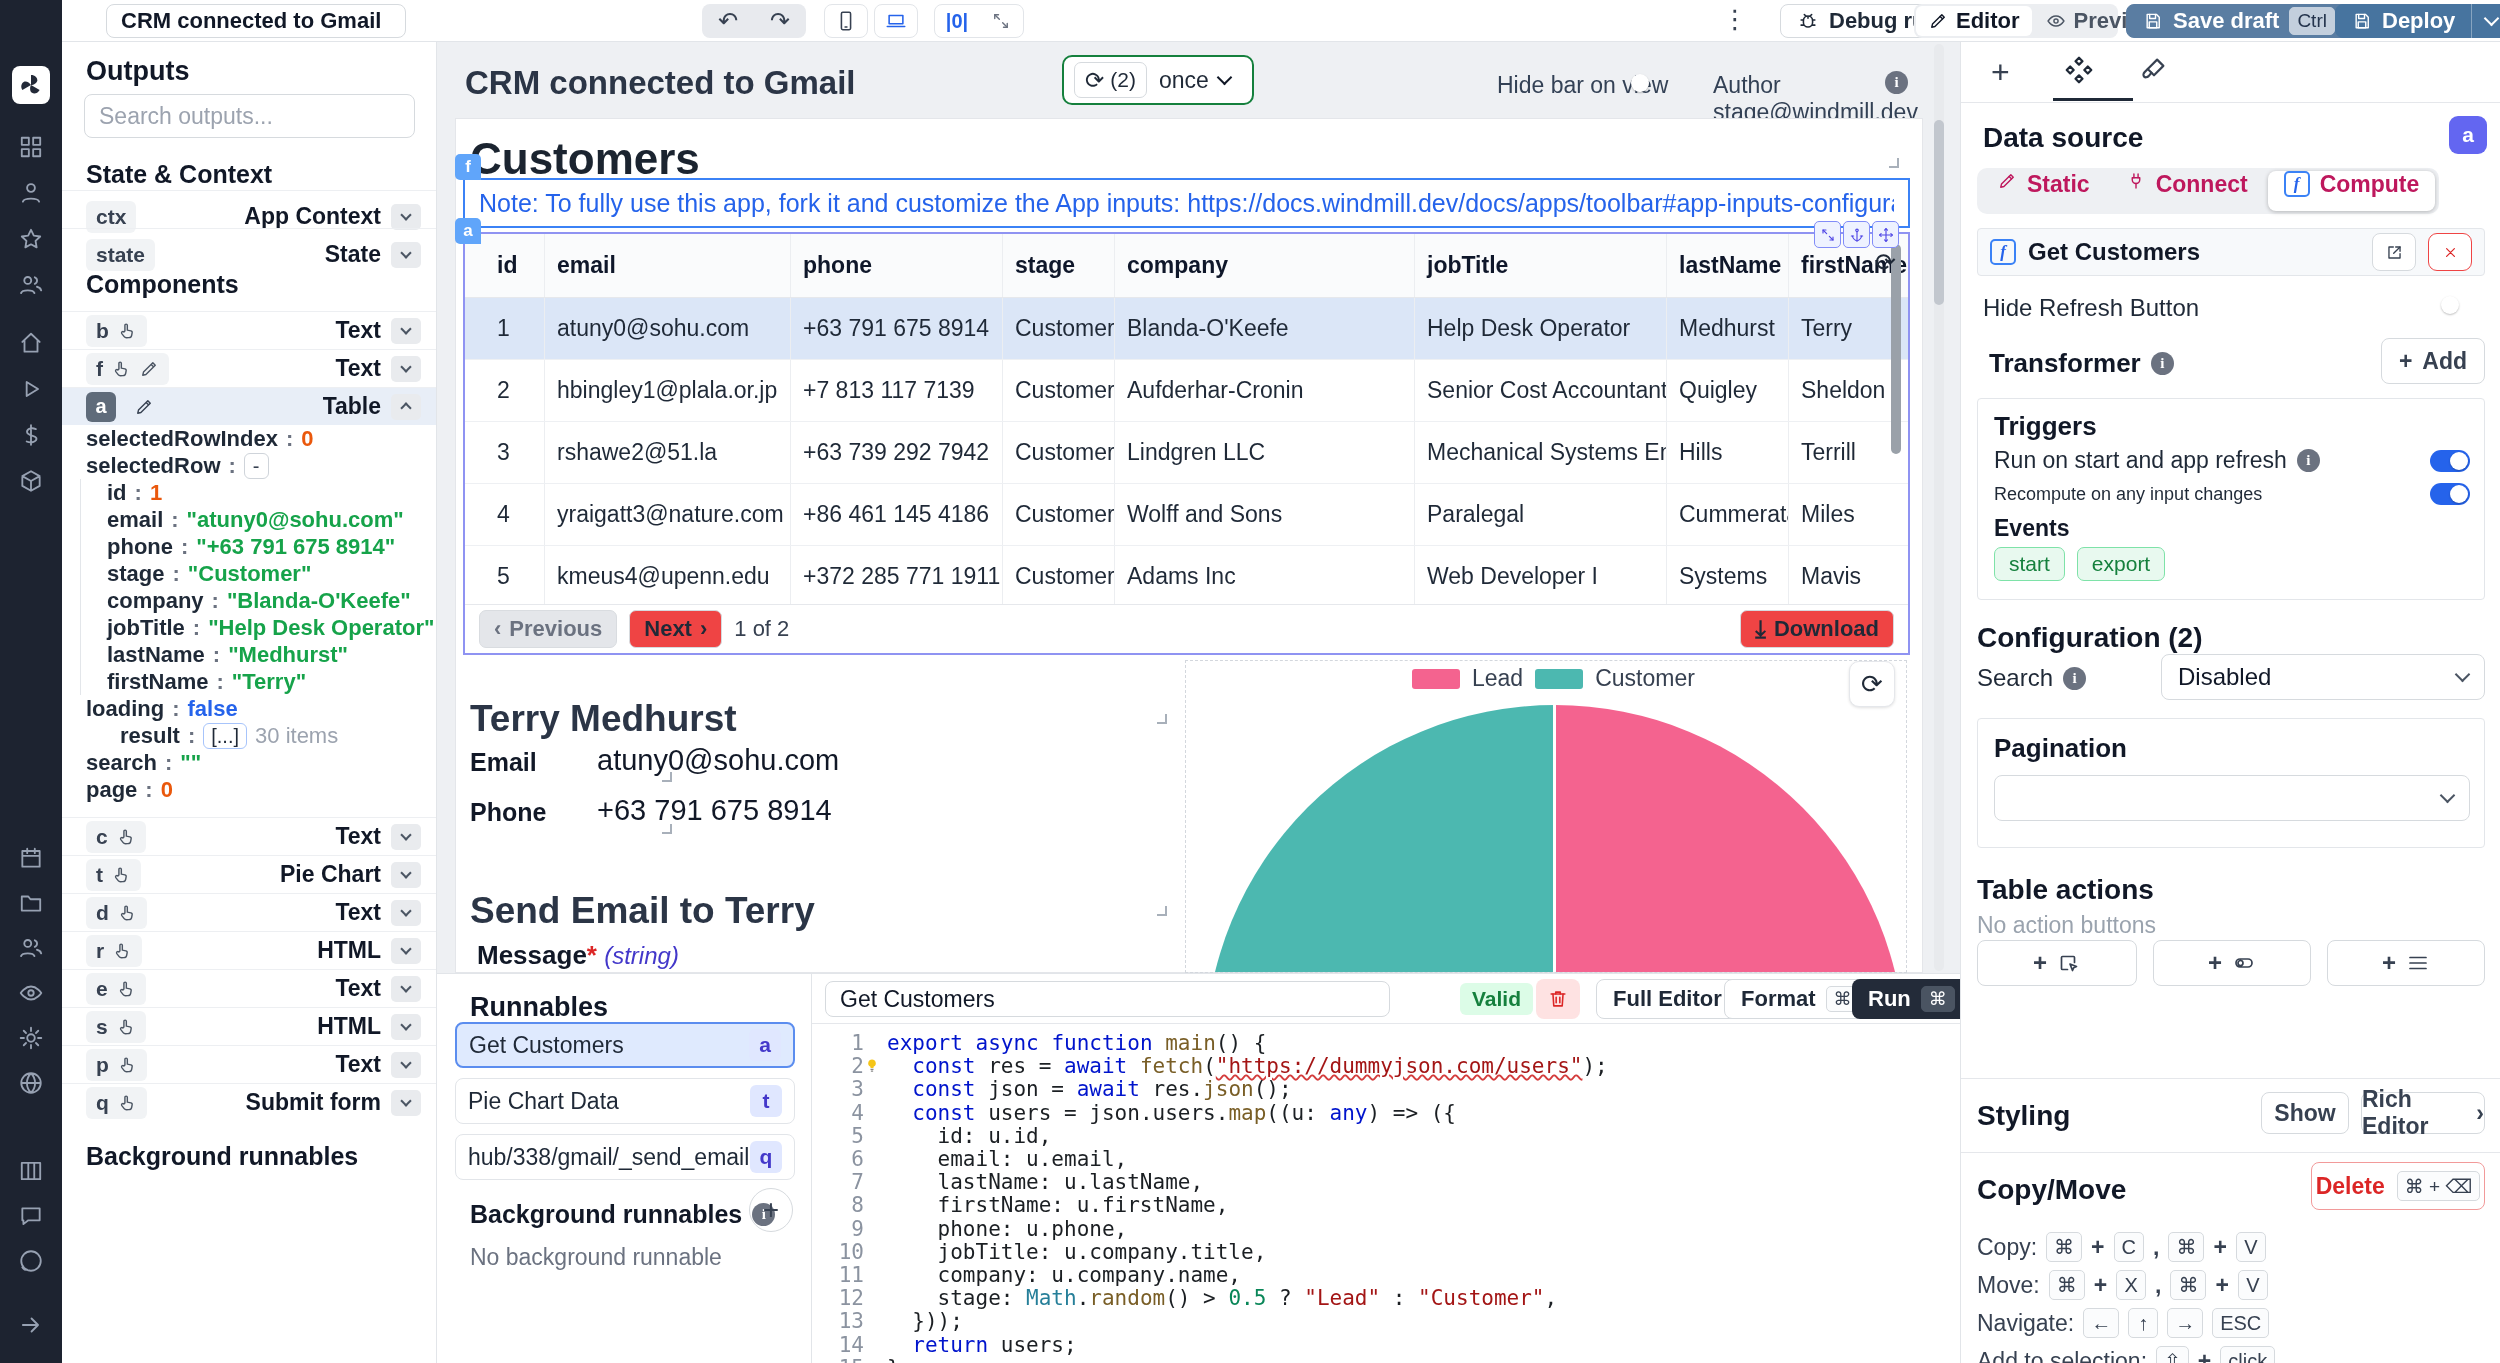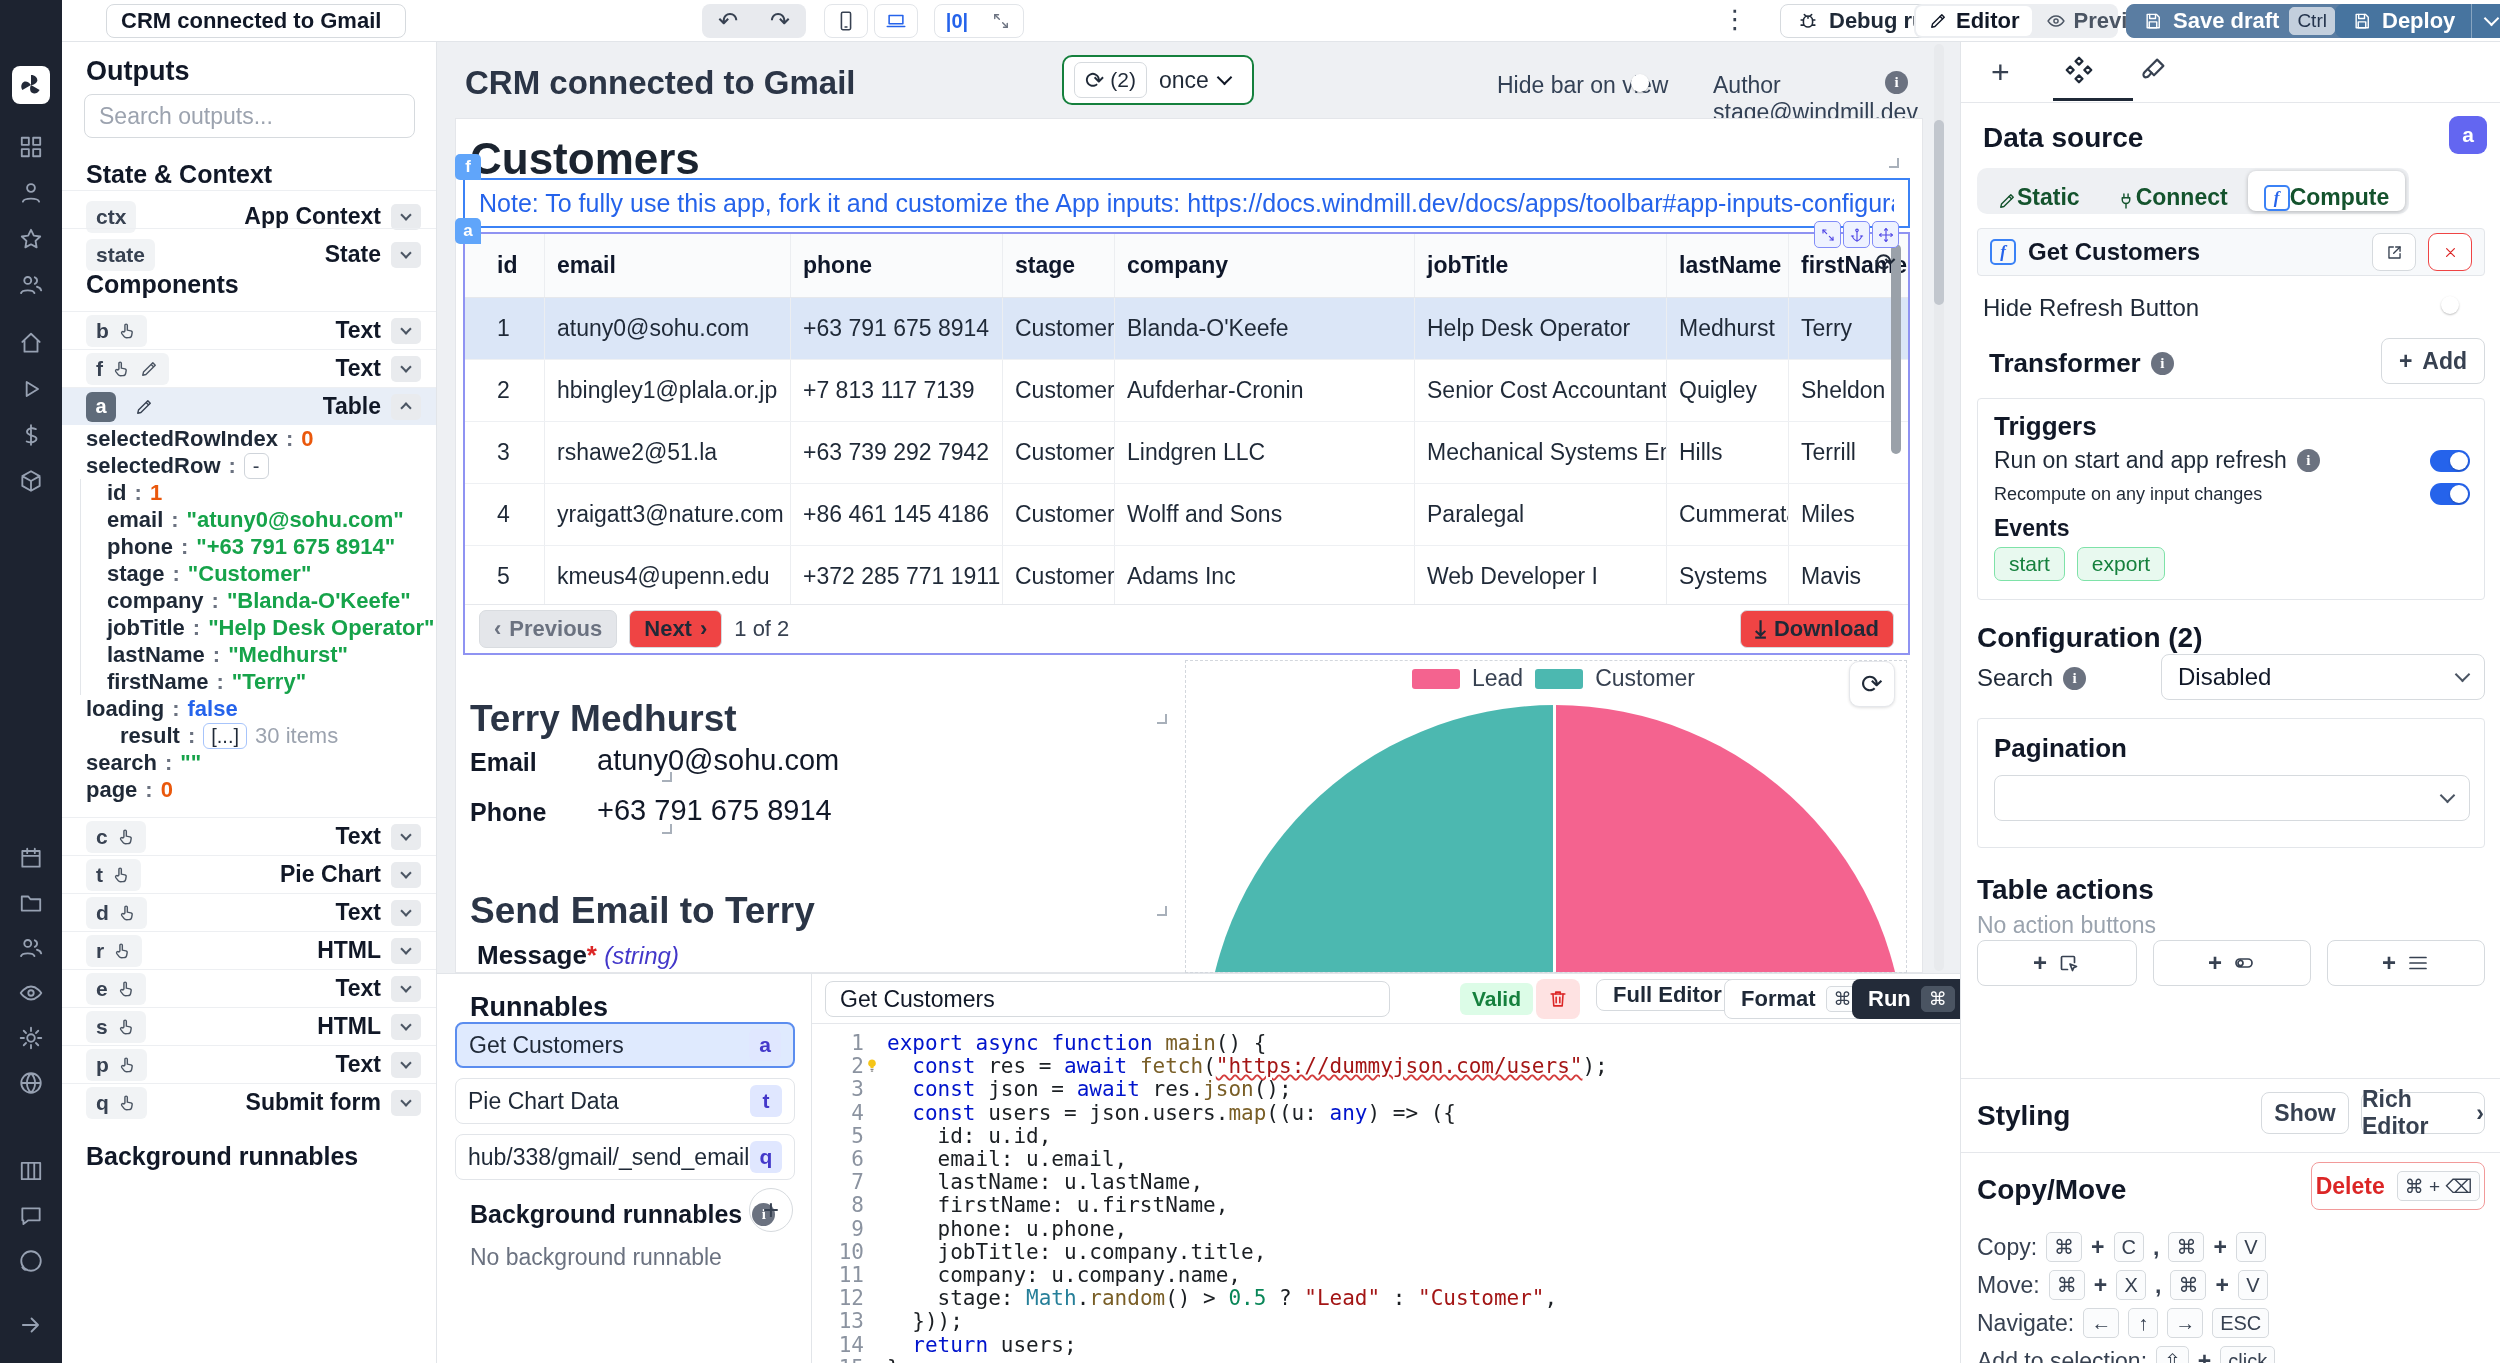--- a/index.html
+++ b/index.html
@@ -97,21 +97,21 @@
 .runb .kbd{background:#4a5462;border-color:#4a5462;color:#fff;height:26px;min-width:28px;font-size:18px}
 .code{font-family:"DejaVu Sans Mono","Liberation Mono",monospace;font-size:21px;line-height:23.2px;white-space:pre}
 .gut{position:absolute;left:0;width:52px;text-align:right;color:#8b93a0}
 .cl{position:absolute;left:75px}
 .ck{color:#0014cc}.cd{color:#1b1f23}.cs{color:#a31515}.csu{color:#a31515;text-decoration:underline;text-decoration-style:wavy;text-decoration-color:#d43c3c;text-decoration-thickness:1.5px}
 .cn{color:#098658}.ct{color:#267f99}.cf{color:#795e26}
 
 #right{left:1960px;top:42px;width:540px;height:1321px;background:#fff;border-left:1px solid #e2e5e9;overflow:hidden}
 .rh{font-size:28px;font-weight:700;color:#111827}
 .seg{position:absolute;left:16px;top:126px;height:46px;background:#eef0f3;border-radius:10px;display:flex;align-items:center;padding:0 4px;gap:4px}
-.segc{display:flex;align-items:flex-end;font-size:23px;font-weight:600;color:#14532d;padding:0 16px;height:40px;border-radius:8px}
+.segc{display:flex;align-items:flex-start;gap:10px;font-size:23px;font-weight:600;color:#be185d;padding:0 16px;height:40px;border-radius:8px}
 .segc.act{background:#fff;font-weight:700;box-shadow:0 1px 4px rgba(0,0,0,.25)}
 .ficon{width:26px;height:26px;border:2px solid #3b82f6;border-radius:5px;color:#2563eb;font-weight:700;font-style:italic;font-size:17px;display:inline-flex;align-items:center;justify-content:center;font-family:"Liberation Serif",serif;flex:none}
 .ficon::before{content:"f"}
 .card{position:absolute;left:16px;width:508px;border:1px solid #e3e6ea;border-radius:4px;background:#fff}
 .evchip{height:34px;padding:0 14px;background:#e8f9ef;border:1.5px solid #7ee2a8;border-radius:7px;color:#15803d;font-size:21px;display:inline-flex;align-items:center}
 .selbox{border:1px solid #d6dade;border-radius:8px;background:#fff;display:flex;align-items:center;padding:0 16px;font-size:24px;color:#111827}
 .selbox .chev{margin-left:auto;color:#4b5563}
 .abtn{height:46px;border:1px solid #d6dade;border-radius:8px;display:flex;align-items:center;justify-content:center;gap:10px;color:#374151;background:#fff}
 .short{position:absolute;left:16px;display:flex;align-items:center;gap:9px;font-size:23px;color:#374151}
 .short .kbd{height:30px;font-size:20px}
@@ -774,21 +774,21 @@
         <input class="nameinp" value="Get Customers" style="">
         <span class="validb">Valid</span>
         <span class="trashb">
             <svg class="ic" width="22" height="22" viewBox="0 0 24 24">
               <path d="M4.5 6.5h15"></path>
               <path d="M9.5 6.5V4.5h5v2"></path>
               <path d="M6.5 6.5l.9 13h9.2l.9-13"></path>
               <path d="M10 10v6M14 10v6"></path>
             </svg>
           </span>
-        <span class="btn abs" style="left:784px;top:5px;height:32px">
+        <span class="btn abs" style="left:784px;top:5px;height:40px">
             <span>Full Editor</span>
             <svg class="ic" width="18" height="18" viewBox="0 0 24 24">
               <path d="M13.5 5H19v5.5"></path>
               <path d="M19 5l-8 8"></path>
             </svg>
           </span>
         <span class="btn abs" style="left:912px;top:5px;height:40px">
             <span>Format</span>
             <span class="kbd" style="height:26px;min-width:28px;font-size:18px">⌘</span>
             <span class="kbd" style="height:26px;min-width:28px;font-size:18px">S</span>

